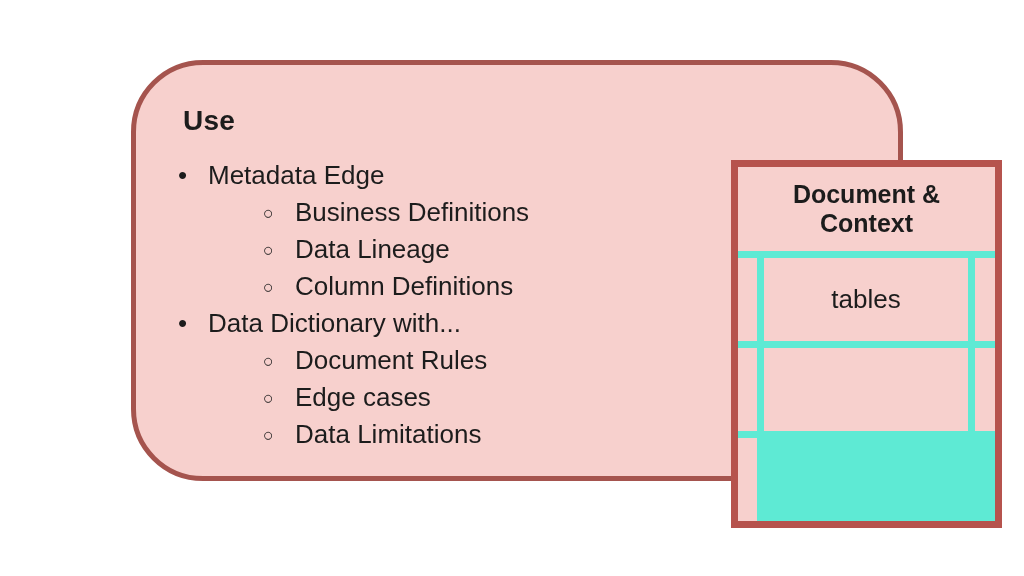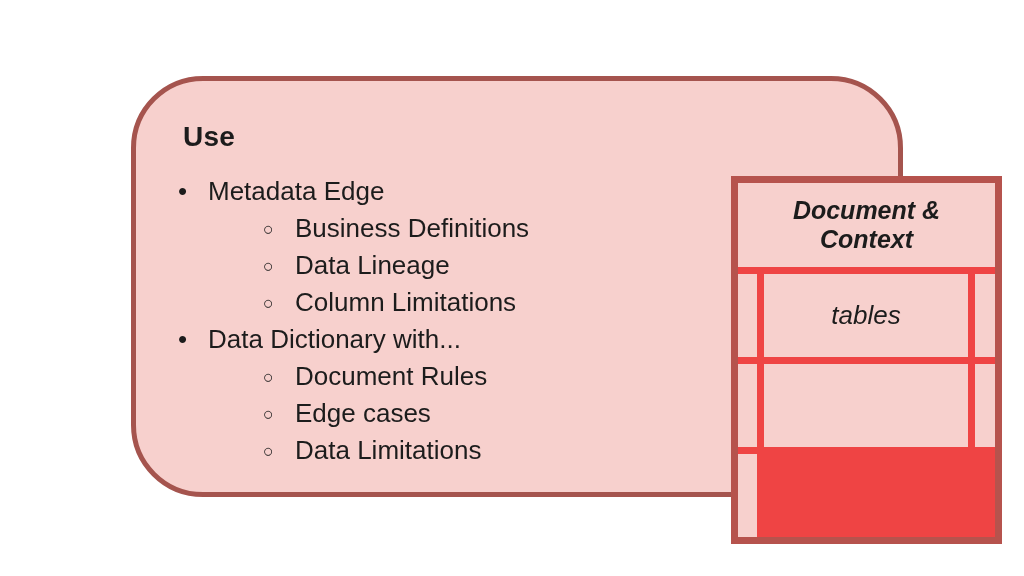--- a/index.html
+++ b/index.html
@@ -12,21 +12,21 @@
   .canvas {
     position: relative;
     width: 1024px;
     height: 576px;
     background: #ffffff;
     overflow: hidden;
   }
   .panel {
     position: absolute;
     left: 131px;
-    top: 76px;
+    top: 60px;
     width: 772px;
     height: 421px;
     box-sizing: border-box;
     background: #f7d0cd;
     border: 5px solid #a5544e;
     border-radius: 72px;
   }
   .panel-heading {
     position: absolute;
     left: 47px;
@@ -66,27 +66,26 @@
     font-weight: bold;
     transform: translateY(1px);
   }
   .doc-table {
     position: absolute;
     left: 595px;
     top: 95px;
     width: 271px;
     height: 368px;
     box-sizing: border-box;
-    background: #ef4444;
+    background: #5eead4;
     border: 7px solid #b6534d;
     display: grid;
     grid-template-columns: 19px 1fr 20px;
     grid-template-rows: 84px 1fr 1fr 1fr;
     gap: 7px;
-    font-style: italic;
   }
   .cell { background: #f7d0cd; }
   .header-cell {
     grid-column: 1 / 4;
     display: flex;
     align-items: center;
     justify-content: center;
     text-align: center;
     font-weight: bold;
     font-size: 25px;
@@ -116,21 +115,21 @@
       <div class="row l2">
         <span class="bullet">○</span>
         <span>Business Definitions</span>
       </div>
       <div class="row l2">
         <span class="bullet">○</span>
         <span>Data Lineage</span>
       </div>
       <div class="row l2">
         <span class="bullet">○</span>
-        <span>Column Limitations</span>
+        <span>Column Definitions</span>
       </div>
       <div class="row l1">
         <span class="bullet">•</span>
         <span>Data Dictionary with...</span>
       </div>
       <div class="row l2">
         <span class="bullet">○</span>
         <span>Document Rules</span>
       </div>
       <div class="row l2">

